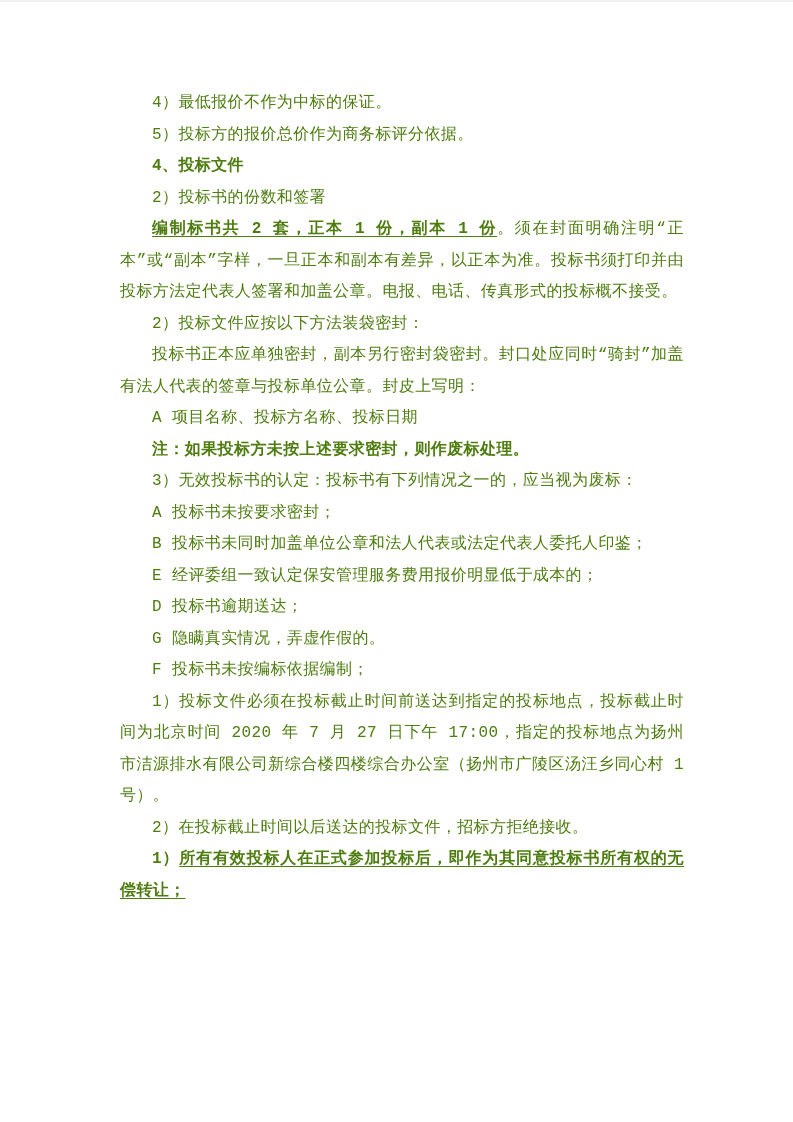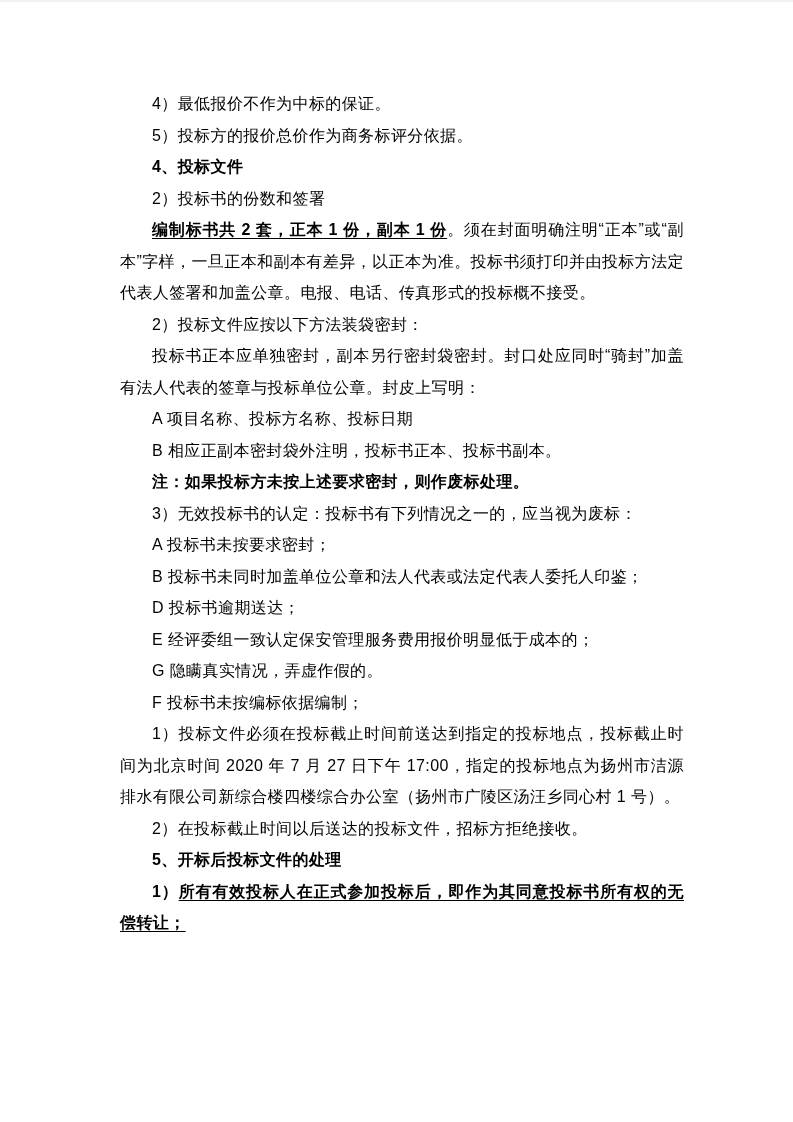--- a/index.html
+++ b/index.html
@@ -8,22 +8,22 @@
     background: #ffffff;
   }
   .page {
     position: relative;
     width: 793px;
     height: 1122px;
     background: #ffffff;
     overflow: hidden;
     box-sizing: border-box;
     border-top: 2px solid #f1f1f1;
-    font-family: Liberation Sans, sans-serif;
-    color: #000000;
+    font-family: Liberation Mono, monospace;
+    color: #4d7c0f;
   }
   .doc-body {
     position: absolute;
     left: 120px;
     top: 86px;
     width: 564px;
   }
   p.para {
     margin: 0;
     padding: 0;
@@ -47,27 +47,25 @@
 <div class="page">
   <div class="doc-body" id="doc-body">
       <p class="para"><span class="">4）最低报价不作为中标的保证。</span></p>
       <p class="para"><span class="">5）投标方的报价总价作为商务标评分依据。</span></p>
       <p class="para"><span class="run-b ">4、投标文件</span></p>
       <p class="para"><span class="">2）投标书的份数和签署</span></p>
       <p class="para"><span class="run-b run-u">编制标书共 2 套，正本 1 份，副本 1 份</span><span class="">。须在封面明确注明“正本”或“副本”字样，一旦正本和副本有差异，以正本为准。投标书须打印并由投标方法定代表人签署和加盖公章。电报、电话、传真形式的投标概不接受。</span></p>
       <p class="para"><span class="">2）投标文件应按以下方法装袋密封：</span></p>
       <p class="para"><span class="">投标书正本应单独密封，副本另行密封袋密封。封口处应同时“骑封”加盖有法人代表的签章与投标单位公章。封皮上写明：</span></p>
       <p class="para"><span class="">A 项目名称、投标方名称、投标日期</span></p>
-      <p class="para"><span class="">B 相应正副本密封袋外注明，投标书正本、投标书副本。</span></p>
       <p class="para"><span class="run-b ">注：如果投标方未按上述要求密封，则作废标处理。</span></p>
       <p class="para"><span class="">3）无效投标书的认定：投标书有下列情况之一的，应当视为废标：</span></p>
       <p class="para"><span class="">A 投标书未按要求密封；</span></p>
       <p class="para"><span class="">B 投标书未同时加盖单位公章和法人代表或法定代表人委托人印鉴；</span></p>
+      <p class="para"><span class="">E 经评委组一致认定保安管理服务费用报价明显低于成本的；</span></p>
       <p class="para"><span class="">D 投标书逾期送达；</span></p>
-      <p class="para"><span class="">E 经评委组一致认定保安管理服务费用报价明显低于成本的；</span></p>
       <p class="para"><span class="">G 隐瞒真实情况，弄虚作假的。</span></p>
       <p class="para"><span class="">F 投标书未按编标依据编制；</span></p>
       <p class="para"><span class="">1）投标文件必须在投标截止时间前送达到指定的投标地点，投标截止时间为北京时间 2020 年 7 月 27 日下午 17:00，指定的投标地点为扬州市洁源排水有限公司新综合楼四楼综合办公室（扬州市广陵区汤汪乡同心村 1 号）。</span></p>
       <p class="para"><span class="">2）在投标截止时间以后送达的投标文件，招标方拒绝接收。</span></p>
-      <p class="para"><span class="run-b ">5、开标后投标文件的处理</span></p>
       <p class="para"><span class="run-b ">1）</span><span class="run-b run-u">所有有效投标人在正式参加投标后，即作为其同意投标书所有权的无偿转让；</span></p>
     </div>
 </div>
 
 </body></html>

